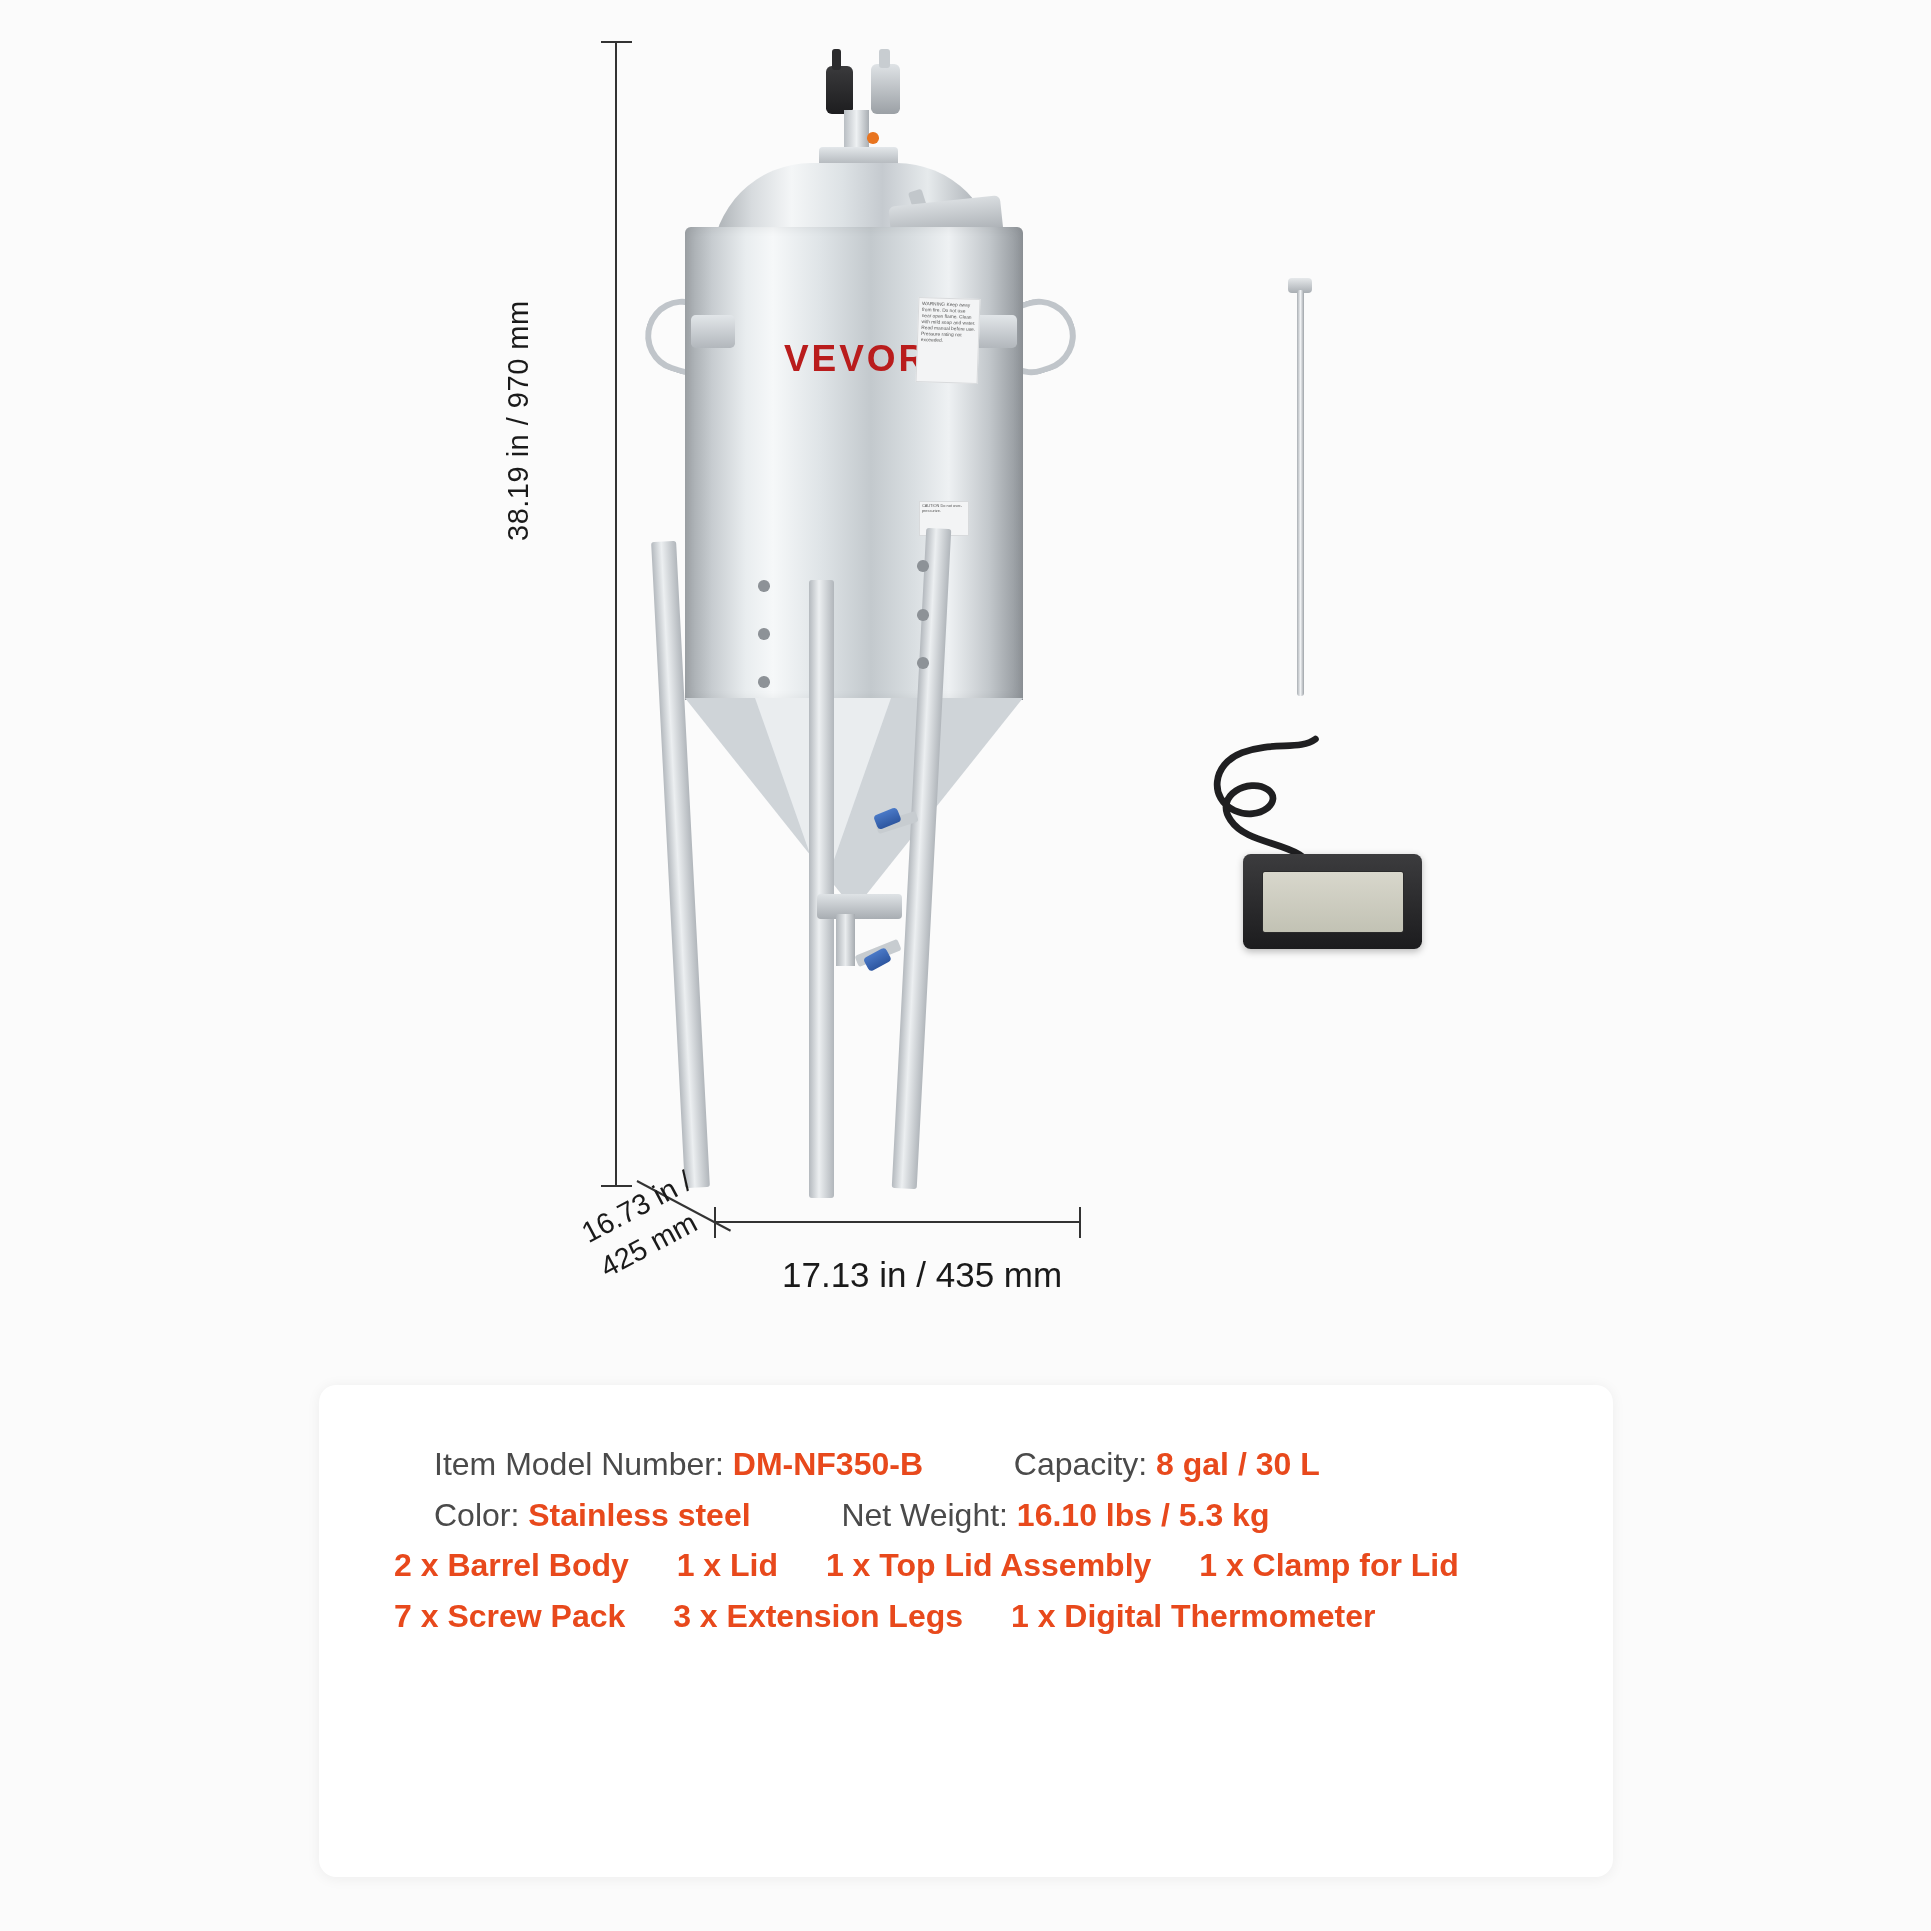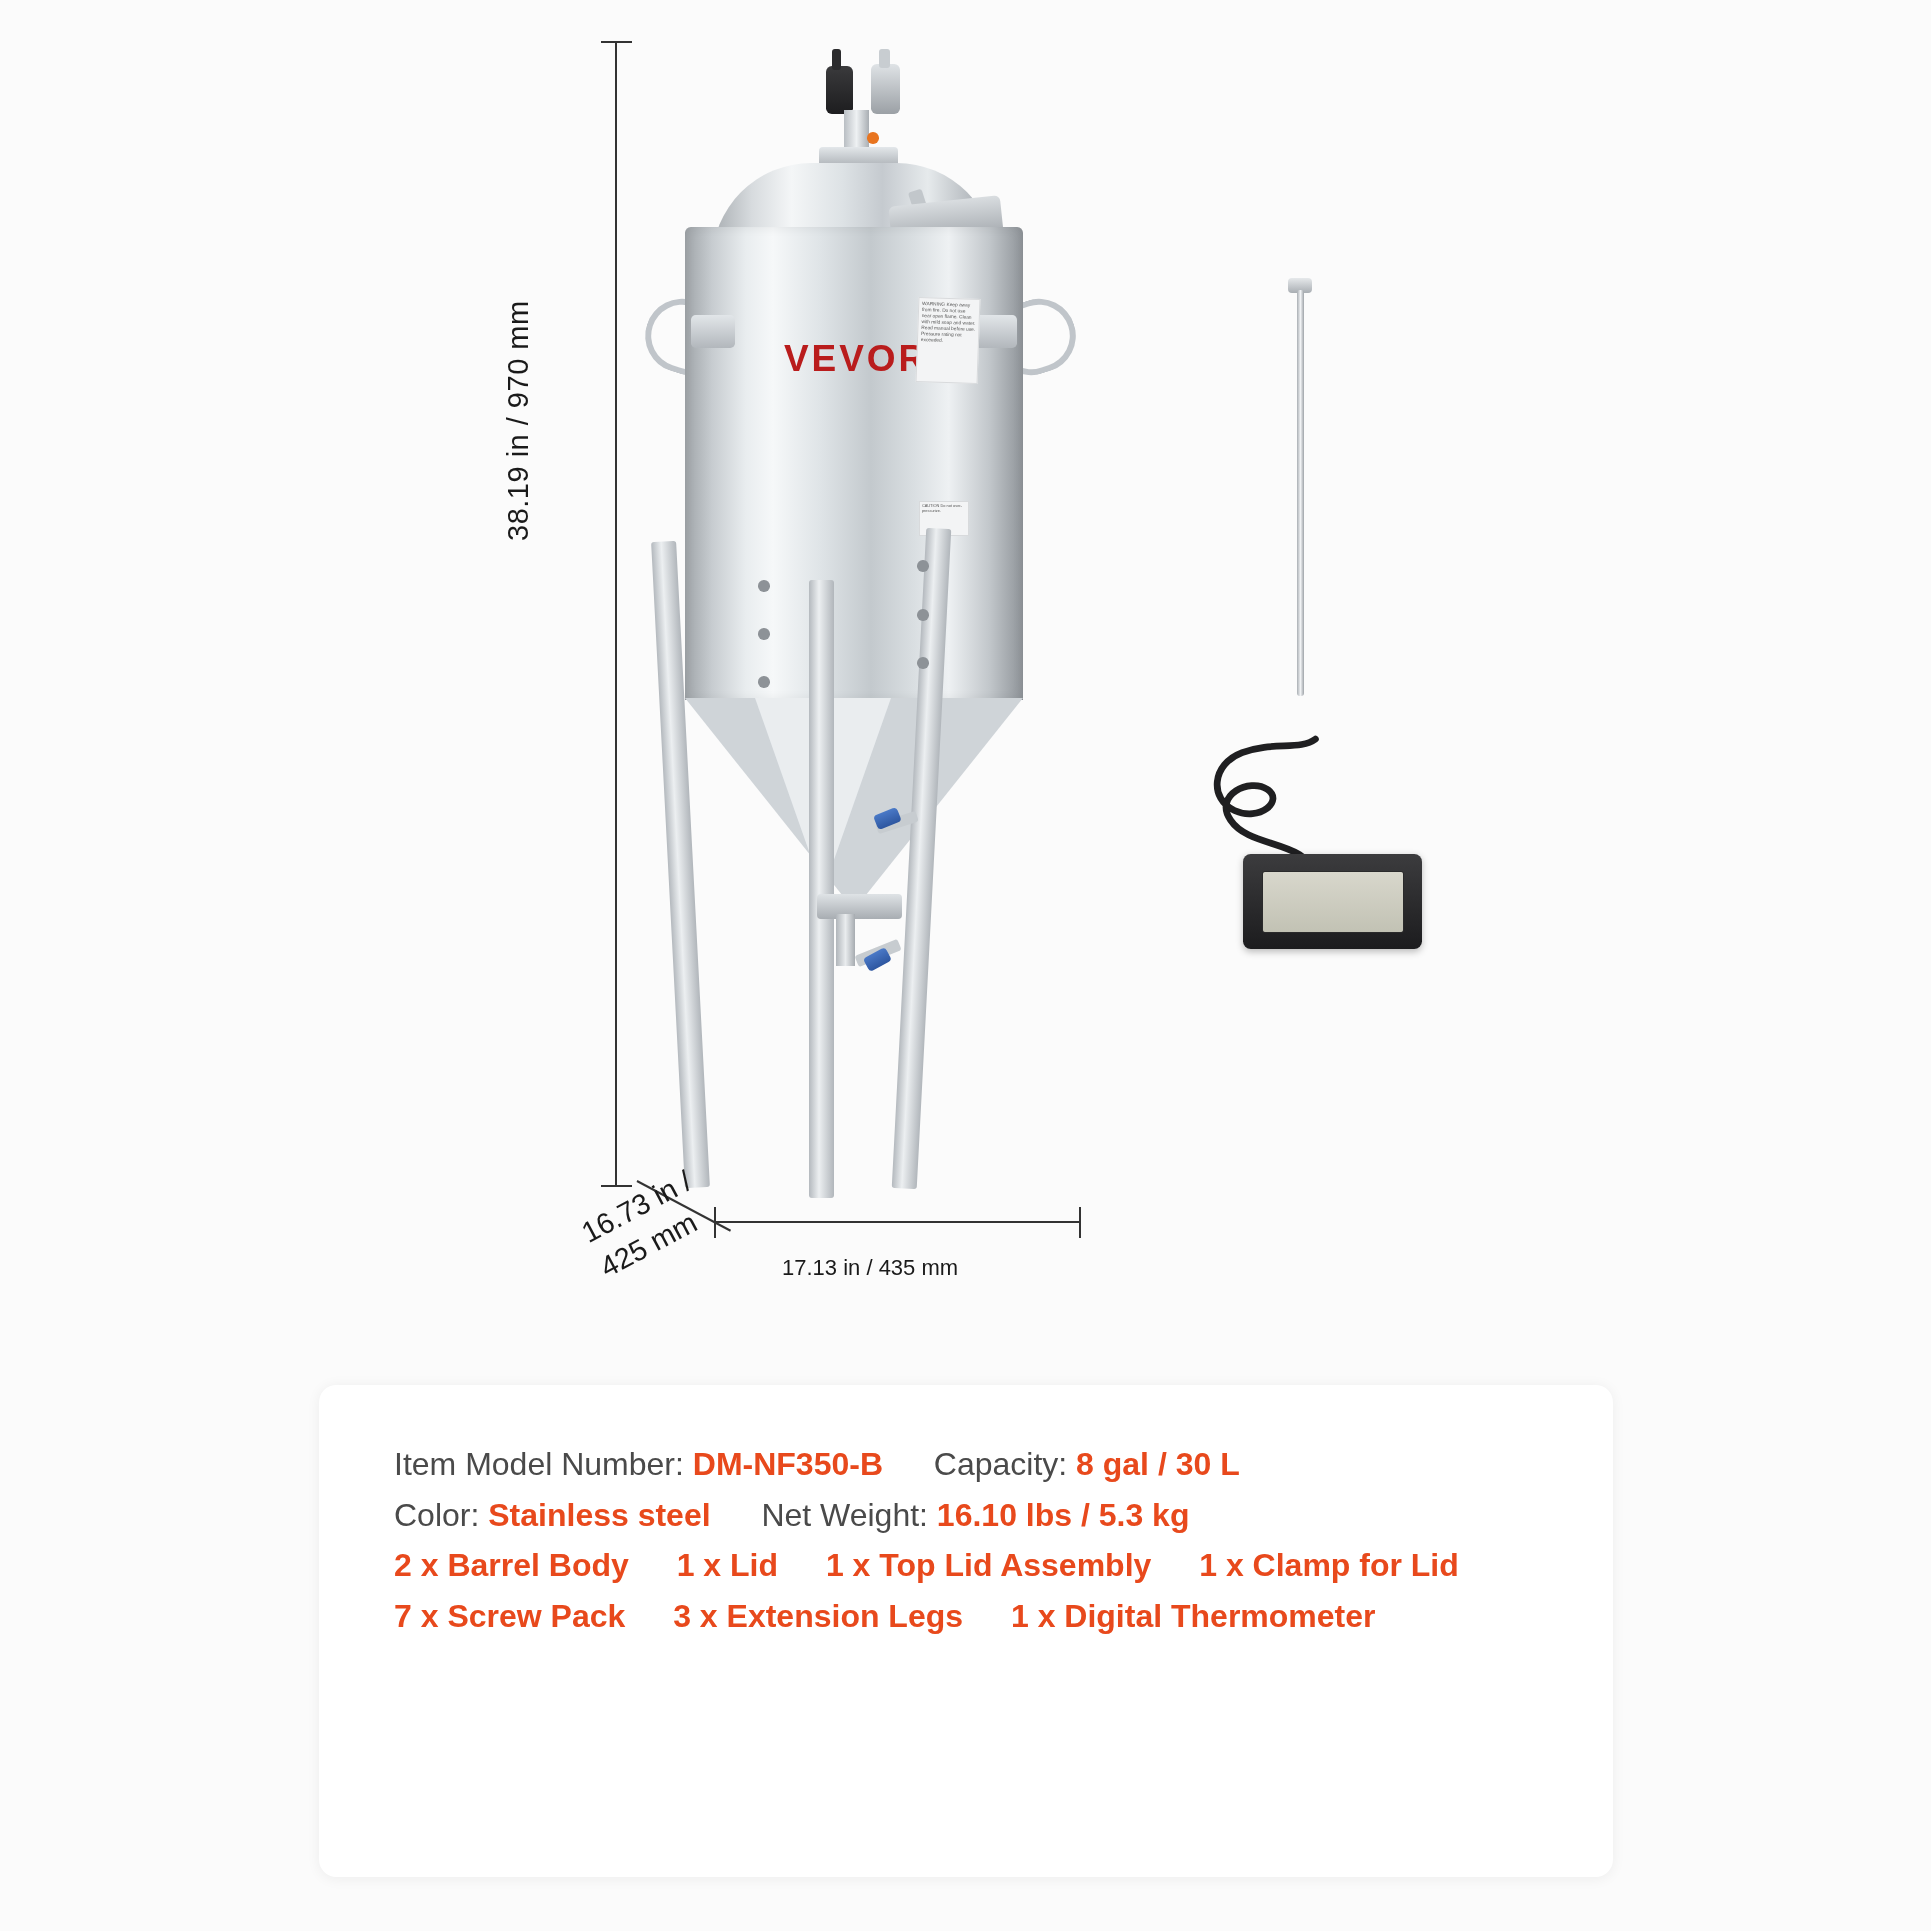--- a/index.html
+++ b/index.html
@@ -78,21 +78,21 @@
     height: 31px;
     background: #333;
   }
   .dim-h-cap-l { left: 714px; }
   .dim-h-cap-r { left: 1079px; }
 
   .dim-h-label {
     position: absolute;
     left: 782px;
     top: 1255px;
-    font-size: 22px;
+    font-size: 35px;
     color: #1a1a1a;
     white-space: nowrap;
   }
 
   .dim-d-line {
     position: absolute;
     left: 637px;
     top: 1180px;
     width: 106px;
     height: 1.9px;
@@ -466,21 +466,21 @@
   .spec-line {
     font-size: 32px;
     color: #4a4a4a;
     line-height: 1.58;
     white-space: nowrap;
   }
   .val {
     color: #e8491c;
     font-weight: 700;
   }
-  .lbl { color: #4a4a4a; }
+  .lbl { color: #4a4a4a; margin-left: 40px; }
   .gap { display: inline-block; width: 33px; }
   .acc-row {
     font-size: 32px;
     color: #e8491c;
     font-weight: 700;
     line-height: 1.6;
     white-space: nowrap;
   }
   .acc-gap { display: inline-block; width: 39px; }
 </style>

